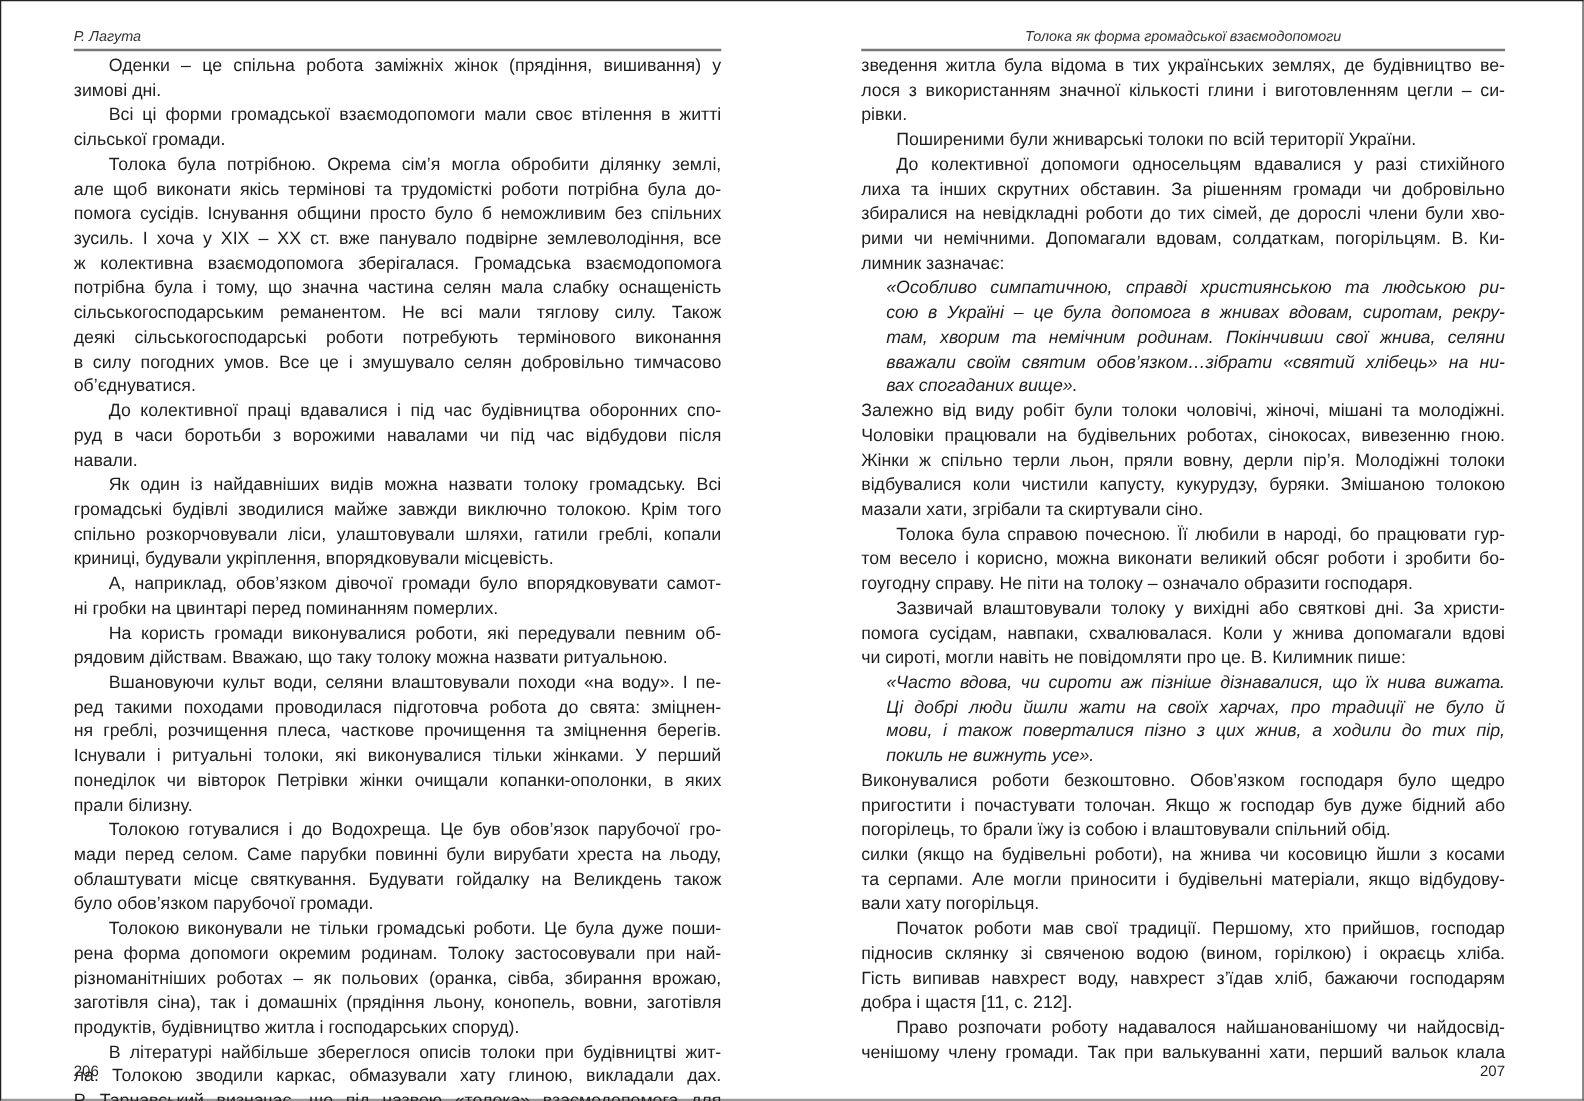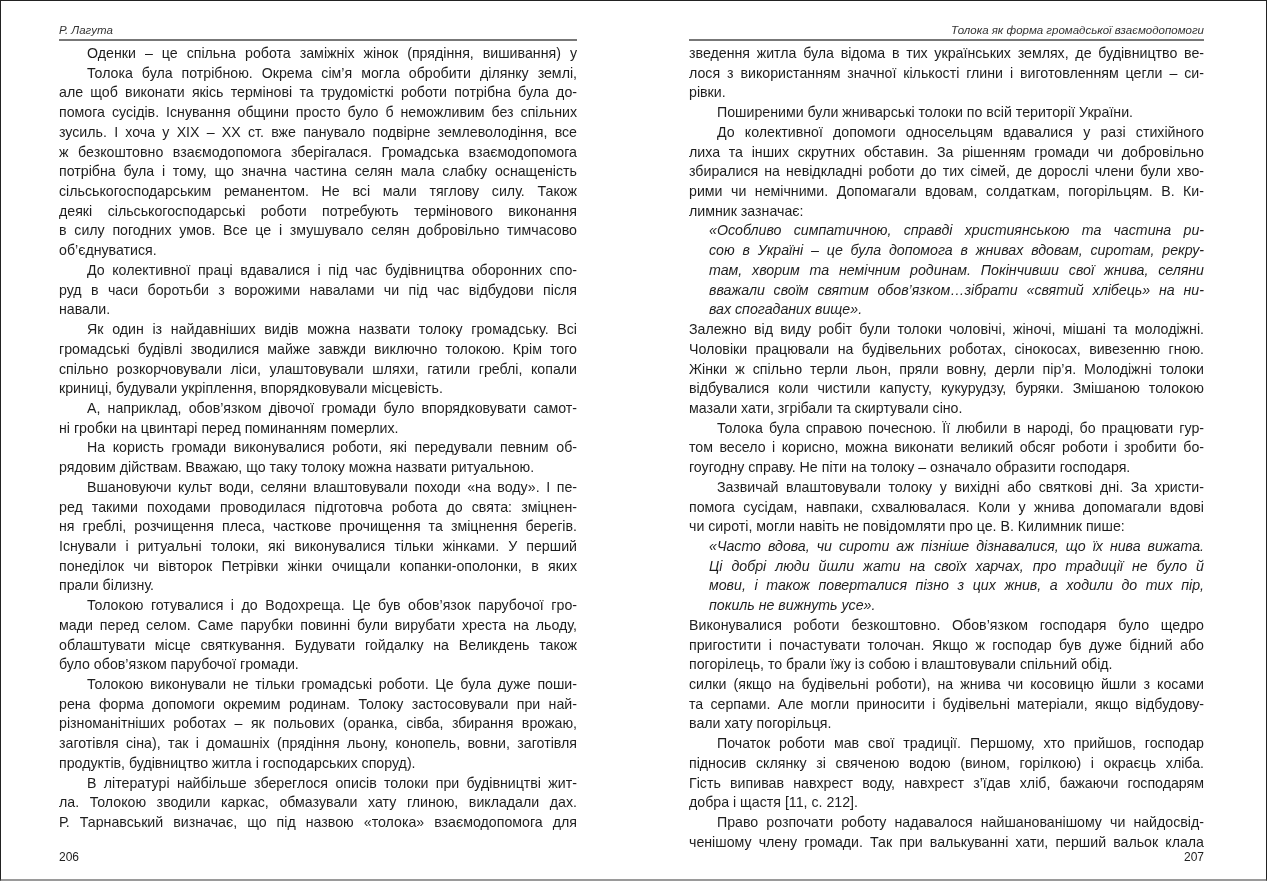--- a/index.html
+++ b/index.html
@@ -11,21 +11,21 @@
   }
   .page { position: absolute; top: 0; height: 881px; }
   .page.left { left: 59px; width: 518px; }
   .page.right { left: 689px; width: 515px; }
   .running-head {
     position: absolute; top: 22px; left: 0; right: 0; height: 16px;
     font-family: "Liberation Sans", sans-serif; font-style: italic;
     font-size: 11.5px; color: #333; line-height: 16px;
   }
   .page.left .running-head { text-align: left; }
-  .page.right .running-head { text-align: right; }
+  .page.right .running-head { text-align: center; }
   .head-rule {
     position: absolute; top: 39px; left: 0; right: 0; height: 2px; background: #777;
   }
   .body-text {
     position: absolute; top: 44px; left: 0; right: 0;
     font-family: "Liberation Sans", sans-serif; font-size: 14.2px; color: #1e1e1e;
   }
   .line {
     height: 19.72px; line-height: 19.72px; white-space: nowrap;
     text-align: justify; text-align-last: justify; overflow: visible;
@@ -45,27 +45,32 @@
 <body>
 
 <div class="frame"></div>
 
 <div class="page left">
   <div class="running-head">Р. Лагута</div>
   <div class="head-rule"></div>
   <div class="body-text" id="left-body">
       <div class="para">
         <div class="line indent first">Оденки – це спільна робота заміжніх жінок (прядіння, вишивання) у</div>
+        <div class="line last">зимові дні.</div>
+      </div>
+      <div class="para">
+        <div class="line indent first">Всі ці форми громадської взаємодопомоги мали своє втілення в житті</div>
+        <div class="line last">сільської громади.</div>
       </div>
       <div class="para">
         <div class="line indent first">Толока була потрібною. Окрема сім’я могла обробити ділянку землі,</div>
         <div class="line">але щоб виконати якісь термінові та трудомісткі роботи потрібна була до-</div>
         <div class="line">помога сусідів. Існування общини просто було б неможливим без спільних</div>
         <div class="line">зусиль. І хоча у XIX – XX ст. вже панувало подвірне землеволодіння, все</div>
-        <div class="line">ж безкоштовно взаємодопомога зберігалася. Громадська взаємодопомога</div>
+        <div class="line">ж колективна взаємодопомога зберігалася. Громадська взаємодопомога</div>
         <div class="line">потрібна була і тому, що значна частина селян мала слабку оснащеність</div>
         <div class="line">сільськогосподарським реманентом. Не всі мали тяглову силу. Також</div>
         <div class="line">деякі сільськогосподарські роботи потребують термінового виконання</div>
         <div class="line">в силу погодних умов. Все це і змушувало селян добровільно тимчасово</div>
         <div class="line last">об’єднуватися.</div>
       </div>
       <div class="para">
         <div class="line indent first">До колективної праці вдавалися і під час будівництва оборонних спо-</div>
         <div class="line">руд в часи боротьби з ворожими навалами чи під час відбудови після</div>
         <div class="line last">навали.</div>
@@ -127,21 +132,21 @@
         <div class="line indent first last">Поширеними були жниварські толоки по всій території України.</div>
       </div>
       <div class="para">
         <div class="line indent first">До колективної допомоги односельцям вдавалися у разі стихійного</div>
         <div class="line">лиха та інших скрутних обставин. За рішенням громади чи добровільно</div>
         <div class="line">збиралися на невідкладні роботи до тих сімей, де дорослі члени були хво-</div>
         <div class="line">рими чи немічними. Допомагали вдовам, солдаткам, погорільцям. В. Ки-</div>
         <div class="line last">лимник зазначає:</div>
       </div>
       <div class="para quote">
-        <div class="line first">«Особливо симпатичною, справді християнською та частина ри-</div>
+        <div class="line first">«Особливо симпатичною, справді християнською та людською ри-</div>
         <div class="line">сою в Україні – це була допомога в жнивах вдовам, сиротам, рекру-</div>
         <div class="line">там, хворим та немічним родинам. Покінчивши свої жнива, селяни</div>
         <div class="line">вважали своїм святим обов’язком…зібрати «святий хлібець» на ни-</div>
         <div class="line last">вах спогаданих вище».</div>
       </div>
       <div class="para">
         <div class="line first">Залежно від виду робіт були толоки чоловічі, жіночі, мішані та молодіжні.</div>
         <div class="line">Чоловіки працювали на будівельних роботах, сінокосах, вивезенню гною.</div>
         <div class="line">Жінки ж спільно терли льон, пряли вовну, дерли пір’я. Молодіжні толоки</div>
         <div class="line">відбувалися коли чистили капусту, кукурудзу, буряки. Змішаною толокою</div>

